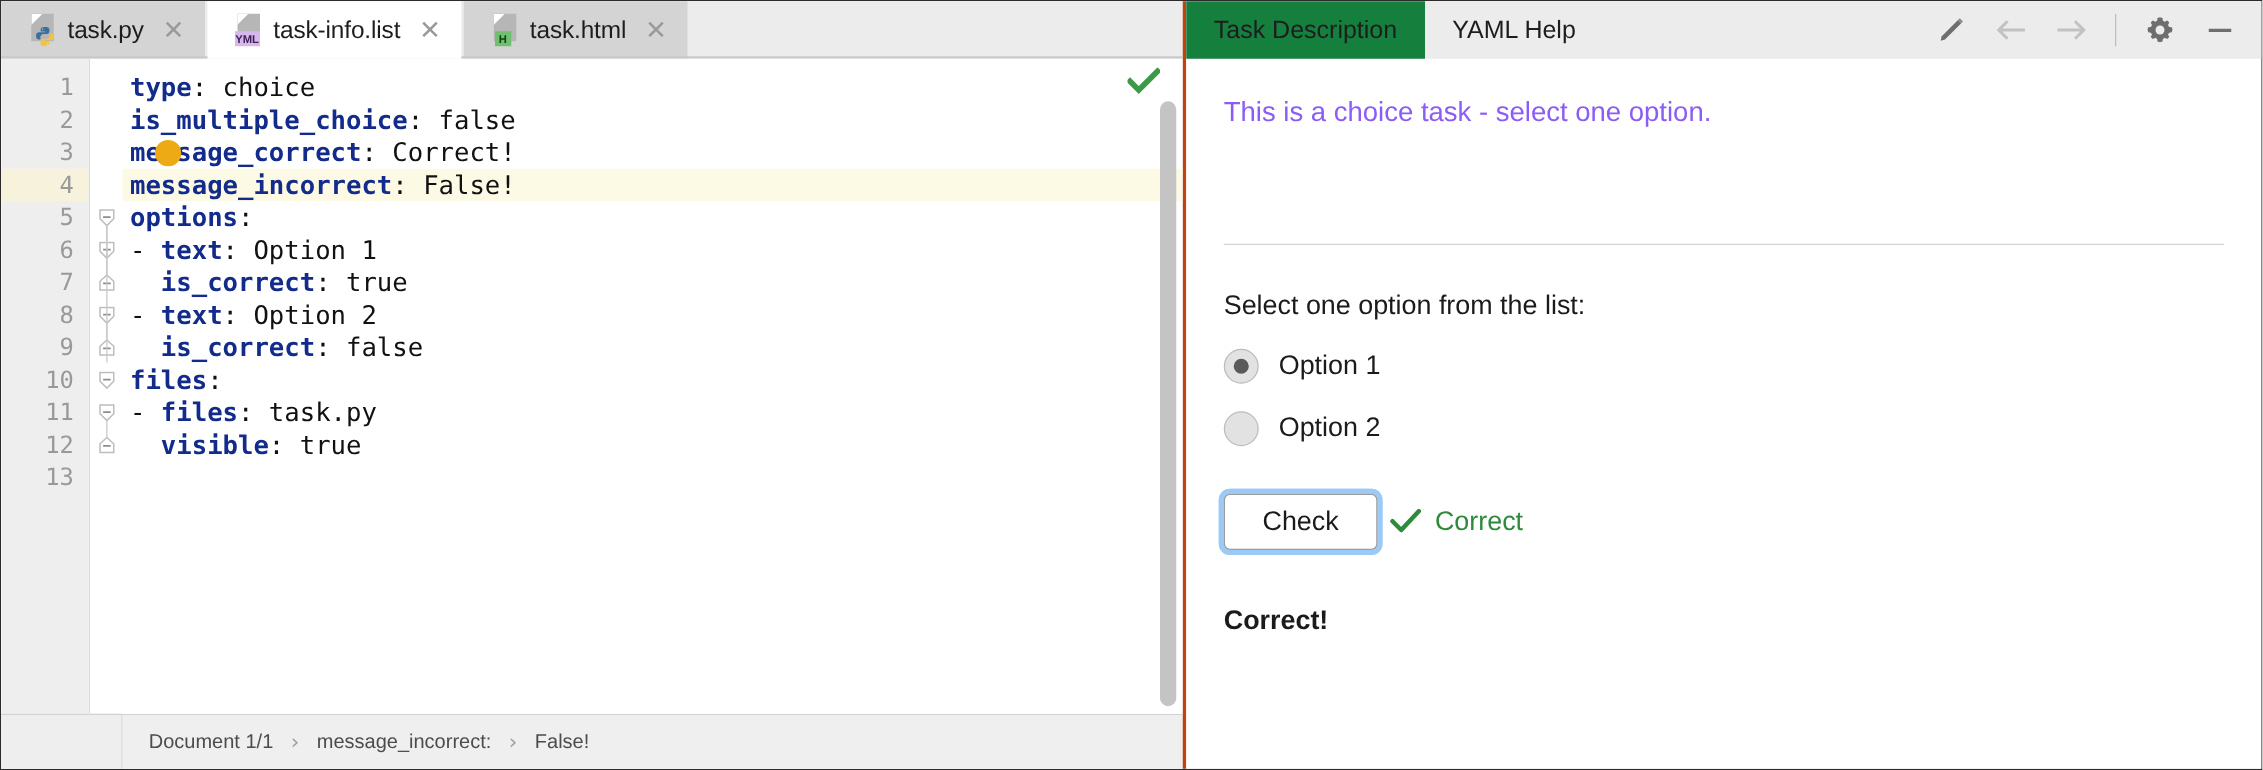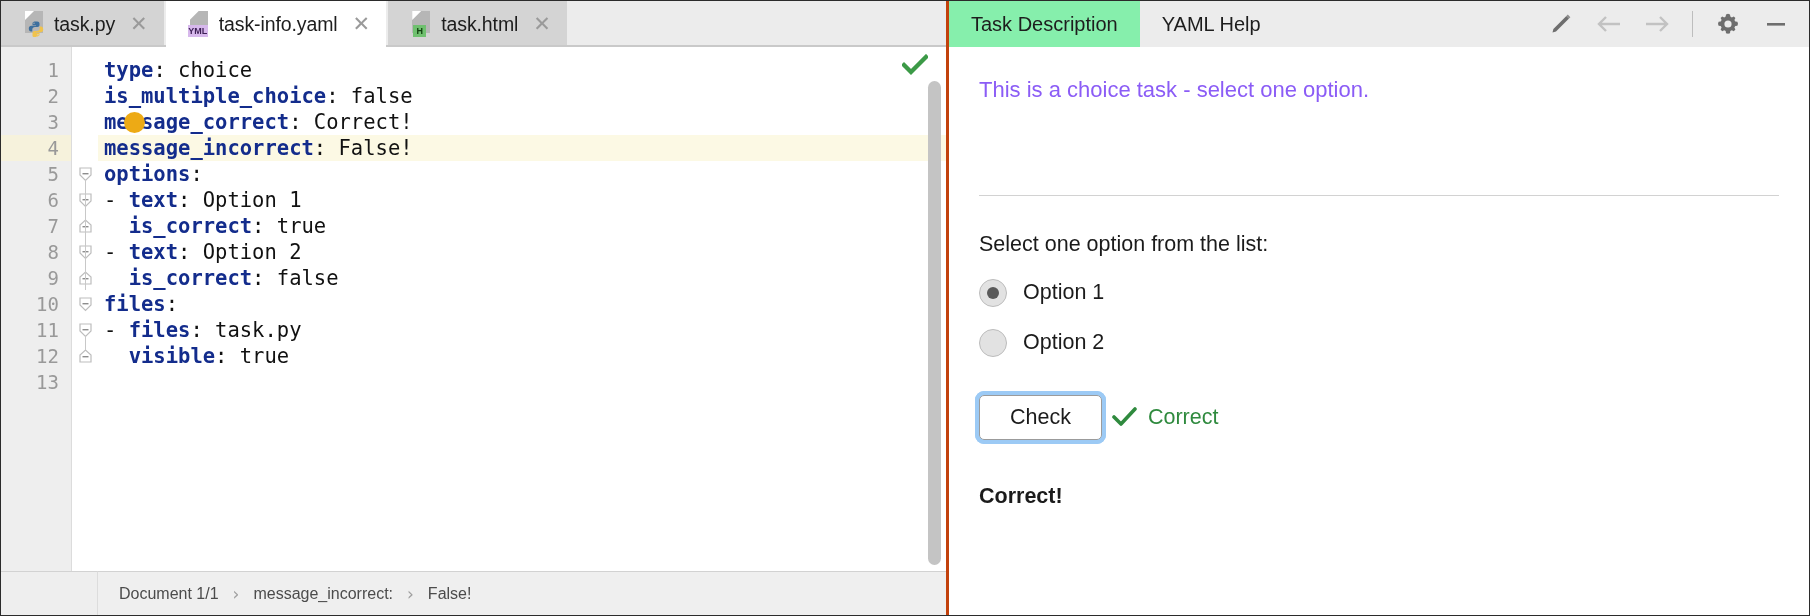--- a/index.html
+++ b/index.html
@@ -268,21 +268,21 @@
     position: relative;
   }
   .ttab {
     display: flex;
     align-items: center;
     padding: 0 22px;
     font-size: 20px;
     color: #1d1d1d;
     white-space: nowrap;
   }
-  .ttab.active { background: #86efac; }
+  .ttab.active { background: #15803d; }
   #task-toolbar {
     margin-left: auto;
     display: flex;
     align-items: center;
     gap: 22px;
     padding-right: 20px;
   }
   .tbtn {
     width: 26px; height: 26px;
     display: flex; align-items: center; justify-content: center;
@@ -393,21 +393,21 @@
         <span class="tab-label">task.py</span>
         <span class="tab-close">✕</span>
       </div>
 
       <div class="tab active">
         <span class="file-icon">
           <span class="sheet"></span>
             <span class="fold"></span>
           <span class="badge yml">YML</span>
         </span>
-        <span class="tab-label">task-info.yaml</span>
+        <span class="tab-label">task-info.list</span>
         <span class="tab-close">✕</span>
       </div>
 
       <div class="tab">
         <span class="file-icon">
           <span class="sheet"></span>
             <span class="fold"></span>
           <span class="badge h">H</span>
         </span>
         <span class="tab-label">task.html</span>

